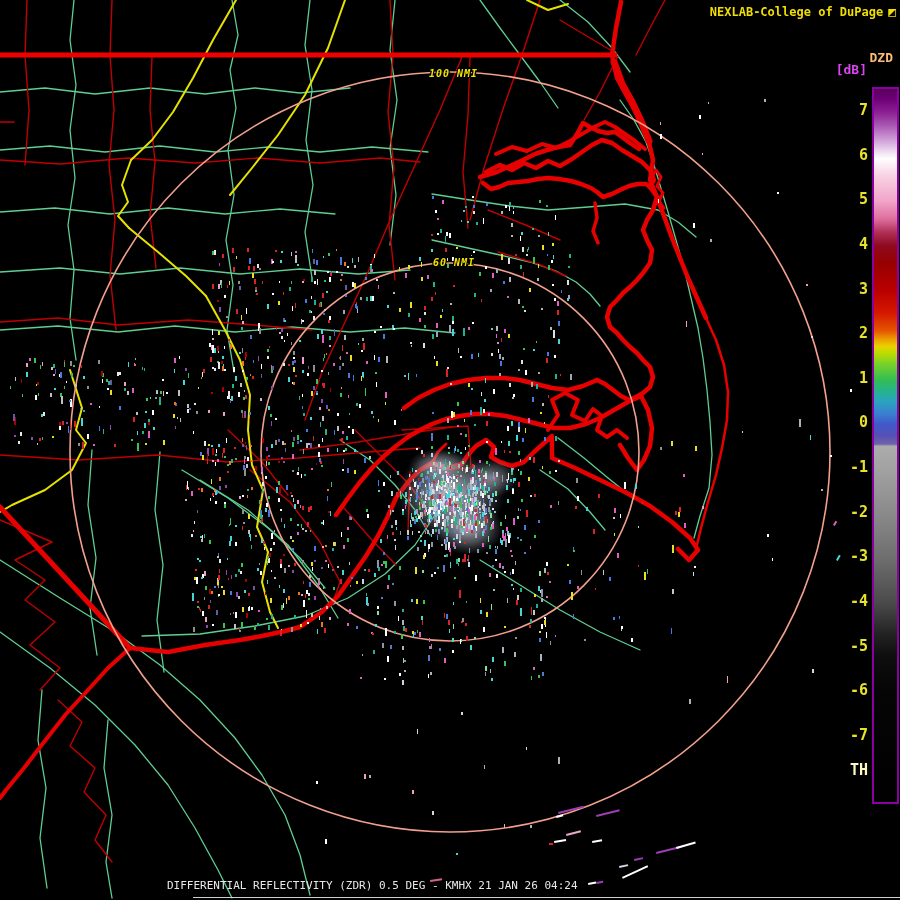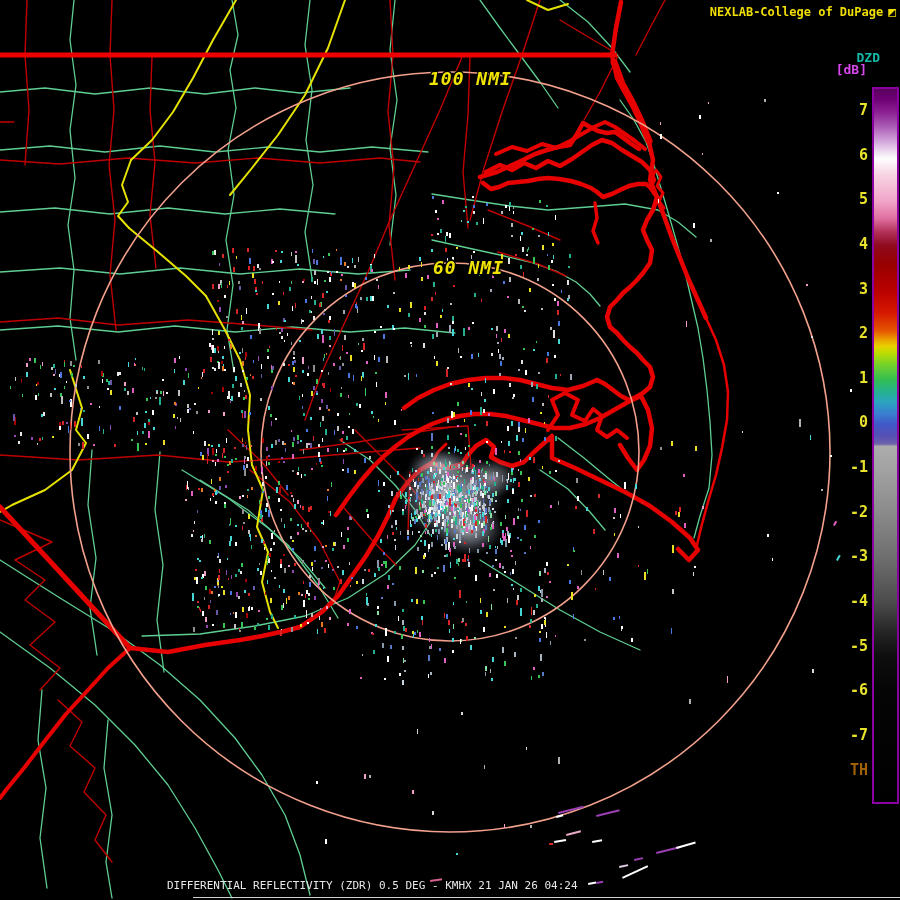--- a/index.html
+++ b/index.html
@@ -2,21 +2,21 @@
 <html><head>
 <meta charset="utf-8">
 <style>
   html,body{margin:0;padding:0;background:#000;}
   .stage{position:relative;width:900px;height:900px;background:#000;overflow:hidden;
          font-family:"DejaVu Sans Mono",monospace;}
   svg.map{position:absolute;left:0;top:0;}
   .hdr{position:absolute;top:5px;right:4px;font-size:12px;font-weight:bold;letter-spacing:0px;
        display:flex;align-items:center;gap:5px;white-space:pre;}
   .hdr .logo{font-size:13px;line-height:12px;}
-  .ring-label{position:absolute;font-style:italic;font-weight:bold;font-size:18px;
+  .ring-label{position:absolute;font-style:italic;font-weight:bold;font-size:10px;
       letter-spacing:1px;white-space:pre;
       text-shadow:1px 1px 0 #000,-1px -1px 0 #000,1px -1px 0 #000,-1px 1px 0 #000,0 2px 0 #000,0 -2px 0 #000;}
   .caption{position:absolute;top:879px;left:167px;font-size:11px;color:#E8E8E8;white-space:pre;}
   .bottom-line{position:absolute;top:897px;left:193px;width:707px;height:1px;background:#CFCFCF;}
   .cb-wrap{position:absolute;border:2px solid #8A00A0;box-sizing:content-box;}
   .cb-grad{width:100%;height:100%;}
   .cb-tick{position:absolute;right:32px;transform:translateY(-50%);font-size:15px;font-weight:bold;white-space:pre;}
   .cb-unit{position:absolute;font-size:13px;font-weight:bold;white-space:pre;}
 </style>
 </head>
@@ -2181,40 +2181,40 @@
       </g>
   </svg>
 
   <div class="hdr" style="color: rgb(240, 222, 0);">
     <span>NEXLAB-College of DuPage</span><span class="logo">◩</span>
   </div>
 
   <div class="ring-label" style="left: 429px; top: 68px; color: rgb(240, 228, 0);">100 NMI</div>
   <div class="ring-label" style="left: 433px; top: 257px; color: rgb(240, 228, 0);">60 NMI</div>
 
-  <div class="cb-unit" style="right: 20px; top: 50px; color: #14b8a6; padding-left: 32px;">DZD</div>
+  <div class="cb-unit" style="right: 7px; top: 50px; color: #fdba74; padding-left: 32px;">DZD</div>
   <div class="cb-unit" style="right: 33px; top: 62px; color: #d946ef;">[dB]</div>
   <div class="cb-wrap" style="left: 872px; top: 87px; width: 23px; height: 713px; border-color: rgb(138, 0, 160);">
     <div class="cb-grad" style="background: linear-gradient(rgb(87, 0, 91) 0%, rgb(110, 0, 118) 1.4%, rgb(138, 31, 146) 3.2%, rgb(168, 87, 178) 5.1%, rgb(205, 153, 214) 7%, rgb(239, 225, 242) 8.9%, rgb(254, 254, 254) 9.8%, rgb(248, 212, 228) 12%, rgb(242, 165, 200) 15.7%, rgb(222, 111, 159) 18.2%, rgb(176, 47, 87) 20.1%, rgb(142, 10, 30) 22%, rgb(151, 0, 0) 24.5%, rgb(186, 0, 0) 28.3%, rgb(212, 24, 0) 31.4%, rgb(229, 85, 0) 33.9%, rgb(236, 163, 0) 35.2%, rgb(232, 210, 0) 36.1%, rgb(191, 220, 0) 37%, rgb(119, 210, 41) 38.6%, rgb(51, 189, 82) 40.8%, rgb(38, 179, 139) 42.3%, rgb(43, 163, 192) 43.9%, rgb(58, 127, 208) 45.5%, rgb(64, 89, 200) 47%, rgb(85, 80, 181) 48.6%, rgb(110, 98, 170) 49.8%, rgb(172, 172, 172) 50.1%, rgb(162, 162, 162) 53.3%, rgb(138, 138, 138) 59.5%, rgb(110, 110, 110) 65.8%, rgb(74, 74, 74) 72.1%, rgb(34, 34, 34) 76.5%, rgb(14, 14, 14) 79.6%, rgb(5, 5, 5) 84.6%, rgb(0, 0, 0) 100%);"></div>
   </div>
   <div id="cb-ticks">
       <div class="cb-tick" style="top: 110px; color: rgb(232, 226, 44);">7</div>
       <div class="cb-tick" style="top: 155px; color: rgb(232, 226, 44);">6</div>
       <div class="cb-tick" style="top: 199px; color: rgb(232, 226, 44);">5</div>
       <div class="cb-tick" style="top: 244px; color: rgb(232, 226, 44);">4</div>
       <div class="cb-tick" style="top: 289px; color: rgb(232, 226, 44);">3</div>
       <div class="cb-tick" style="top: 333px; color: rgb(232, 226, 44);">2</div>
       <div class="cb-tick" style="top: 378px; color: rgb(232, 226, 44);">1</div>
       <div class="cb-tick" style="top: 422px; color: rgb(232, 226, 44);">0</div>
       <div class="cb-tick" style="top: 467px; color: rgb(232, 226, 44);">-1</div>
       <div class="cb-tick" style="top: 512px; color: rgb(232, 226, 44);">-2</div>
       <div class="cb-tick" style="top: 556px; color: rgb(232, 226, 44);">-3</div>
       <div class="cb-tick" style="top: 601px; color: rgb(232, 226, 44);">-4</div>
       <div class="cb-tick" style="top: 646px; color: rgb(232, 226, 44);">-5</div>
       <div class="cb-tick" style="top: 690px; color: rgb(232, 226, 44);">-6</div>
       <div class="cb-tick" style="top: 735px; color: rgb(232, 226, 44);">-7</div>
-      <div class="cb-tick" style="top: 770px; color: #a16207;">TH</div>
+      <div class="cb-tick" style="top: 770px; color: #fef9c3;">TH</div>
     </div>
 
   <div class="caption">DIFFERENTIAL REFLECTIVITY (ZDR) 0.5 DEG - KMHX 21 JAN 26 04:24</div>
   <div class="bottom-line"></div>
 
 </div>
 
 </body></html>

